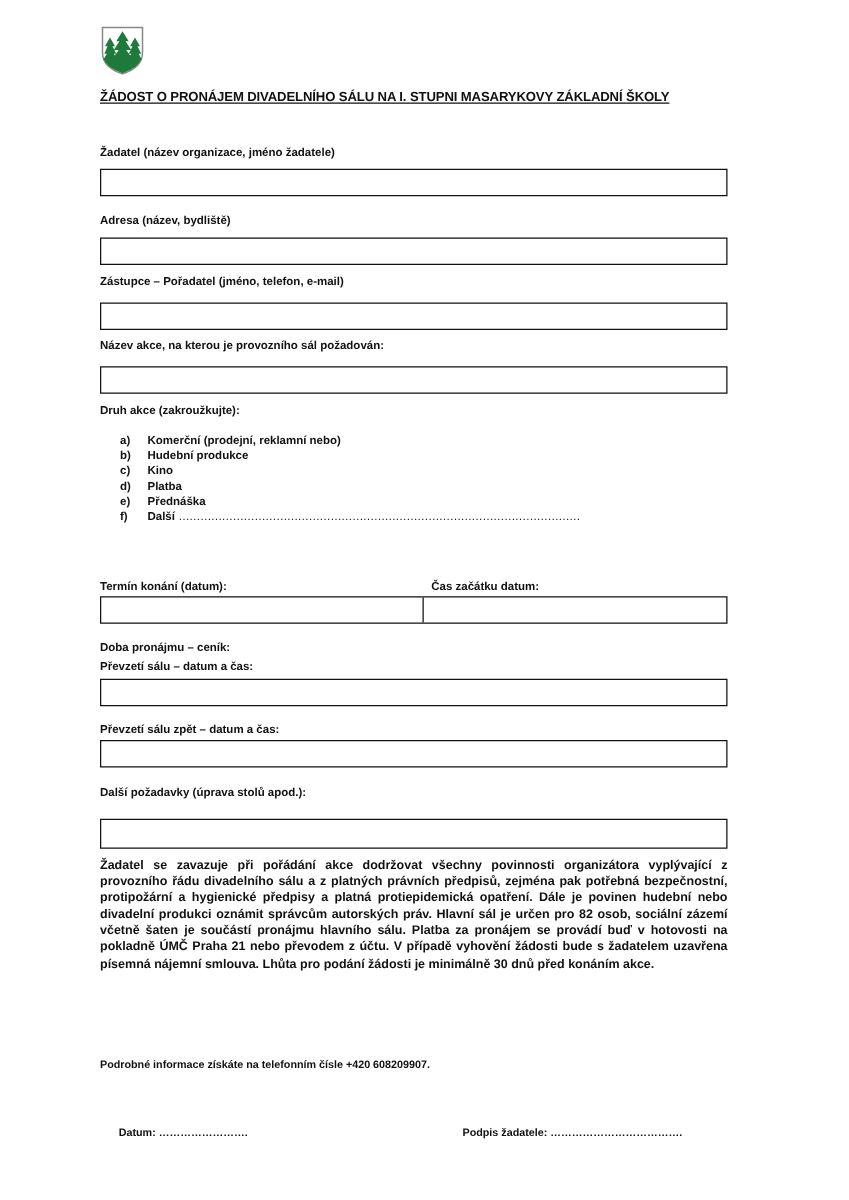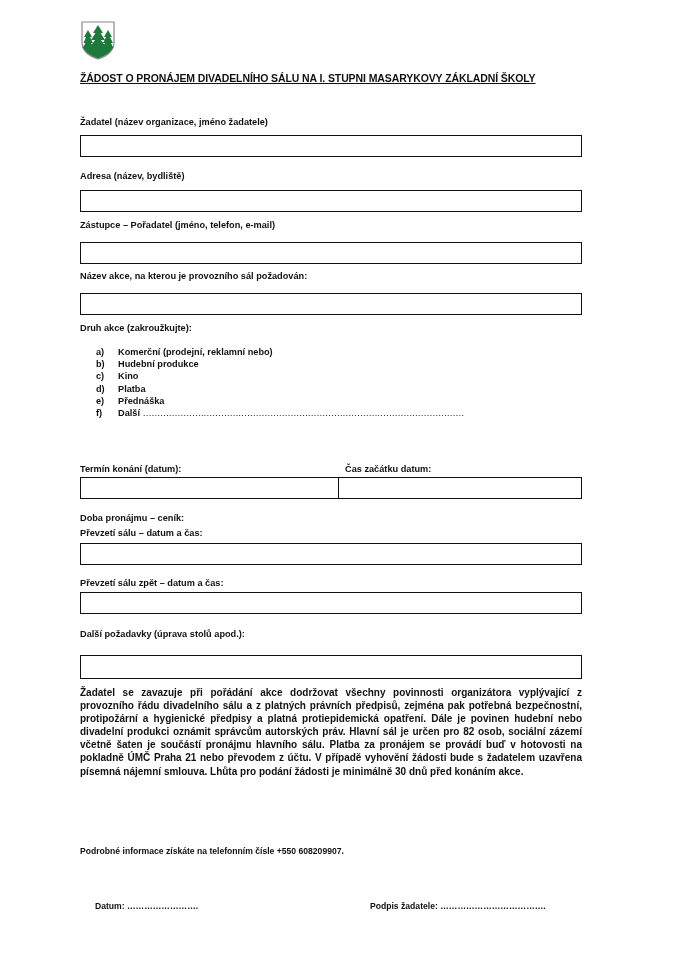--- a/index.html
+++ b/index.html
@@ -106,17 +106,17 @@
     <input value="" style="">
   </div>
 
   <div class="abs lbl" style="top:628px">Další požadavky (úprava stolů apod.):</div>
   <div class="abs box" style="top:655px; height:24px">
     <input value="" style="">
   </div>
 
   <div class="abs para">Žadatel se zavazuje při pořádání akce dodržovat všechny povinnosti organizátora vyplývající z provozního řádu divadelního sálu a z platných právních předpisů, zejména pak potřebná bezpečnostní, protipožární a hygienické předpisy a platná protiepidemická opatření. Dále je povinen hudební nebo divadelní produkci oznámit správcům autorských práv. Hlavní sál je určen pro 82 osob, sociální zázemí včetně šaten je součástí pronájmu hlavního sálu. Platba za pronájem se provádí buď v hotovosti na pokladně ÚMČ Praha 21 nebo převodem z účtu. V případě vyhovění žádosti bude s žadatelem uzavřena písemná nájemní smlouva. Lhůta pro podání žádosti je minimálně 30 dnů před konáním akce.</div>
 
-  <div class="abs info">Podrobné informace získáte na telefonním čísle +550 608209907.</div>
+  <div class="abs info">Podrobné informace získáte na telefonním čísle +420 608209907.</div>
 
   <div class="abs sig" style="left:95px">Datum: …………………….</div>
   <div class="abs sig" style="left:370px">Podpis žadatele: ……………………………….</div>
 </div>
 
 </body></html>

